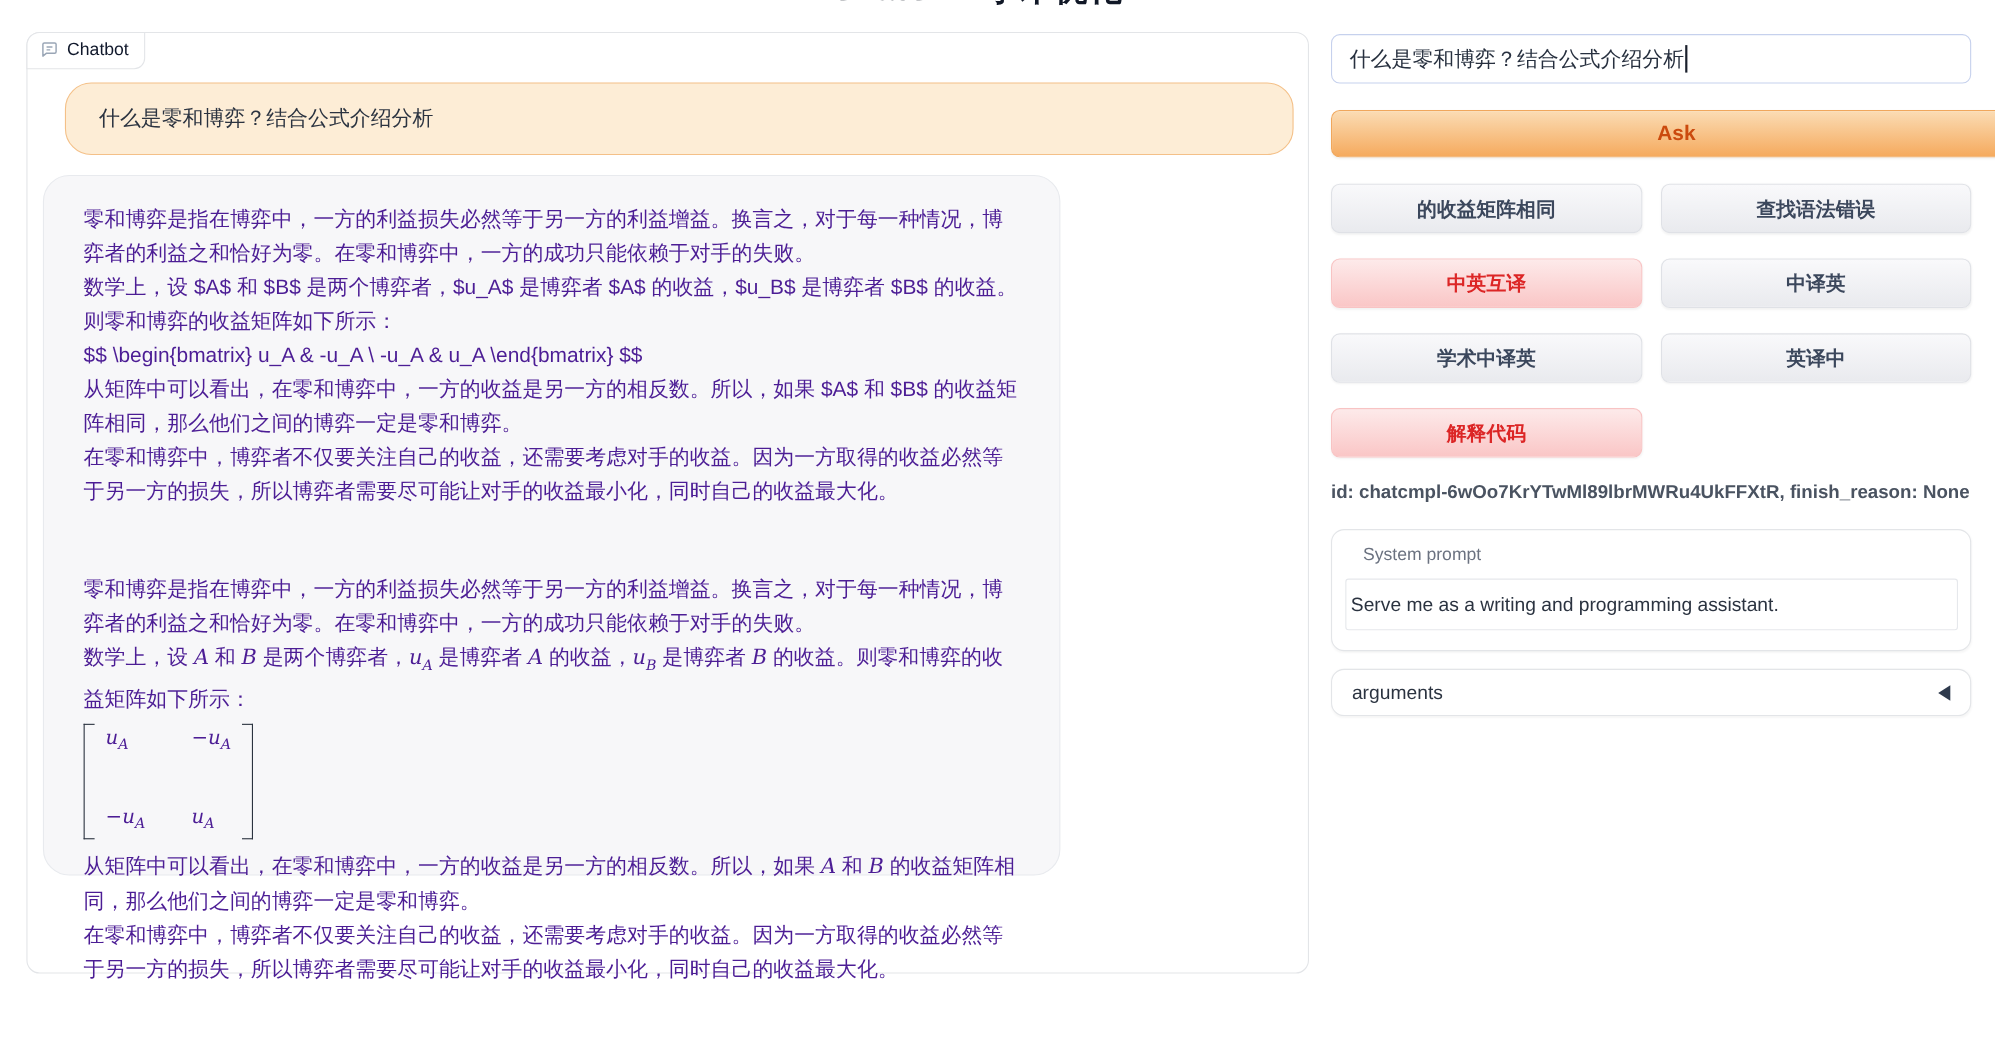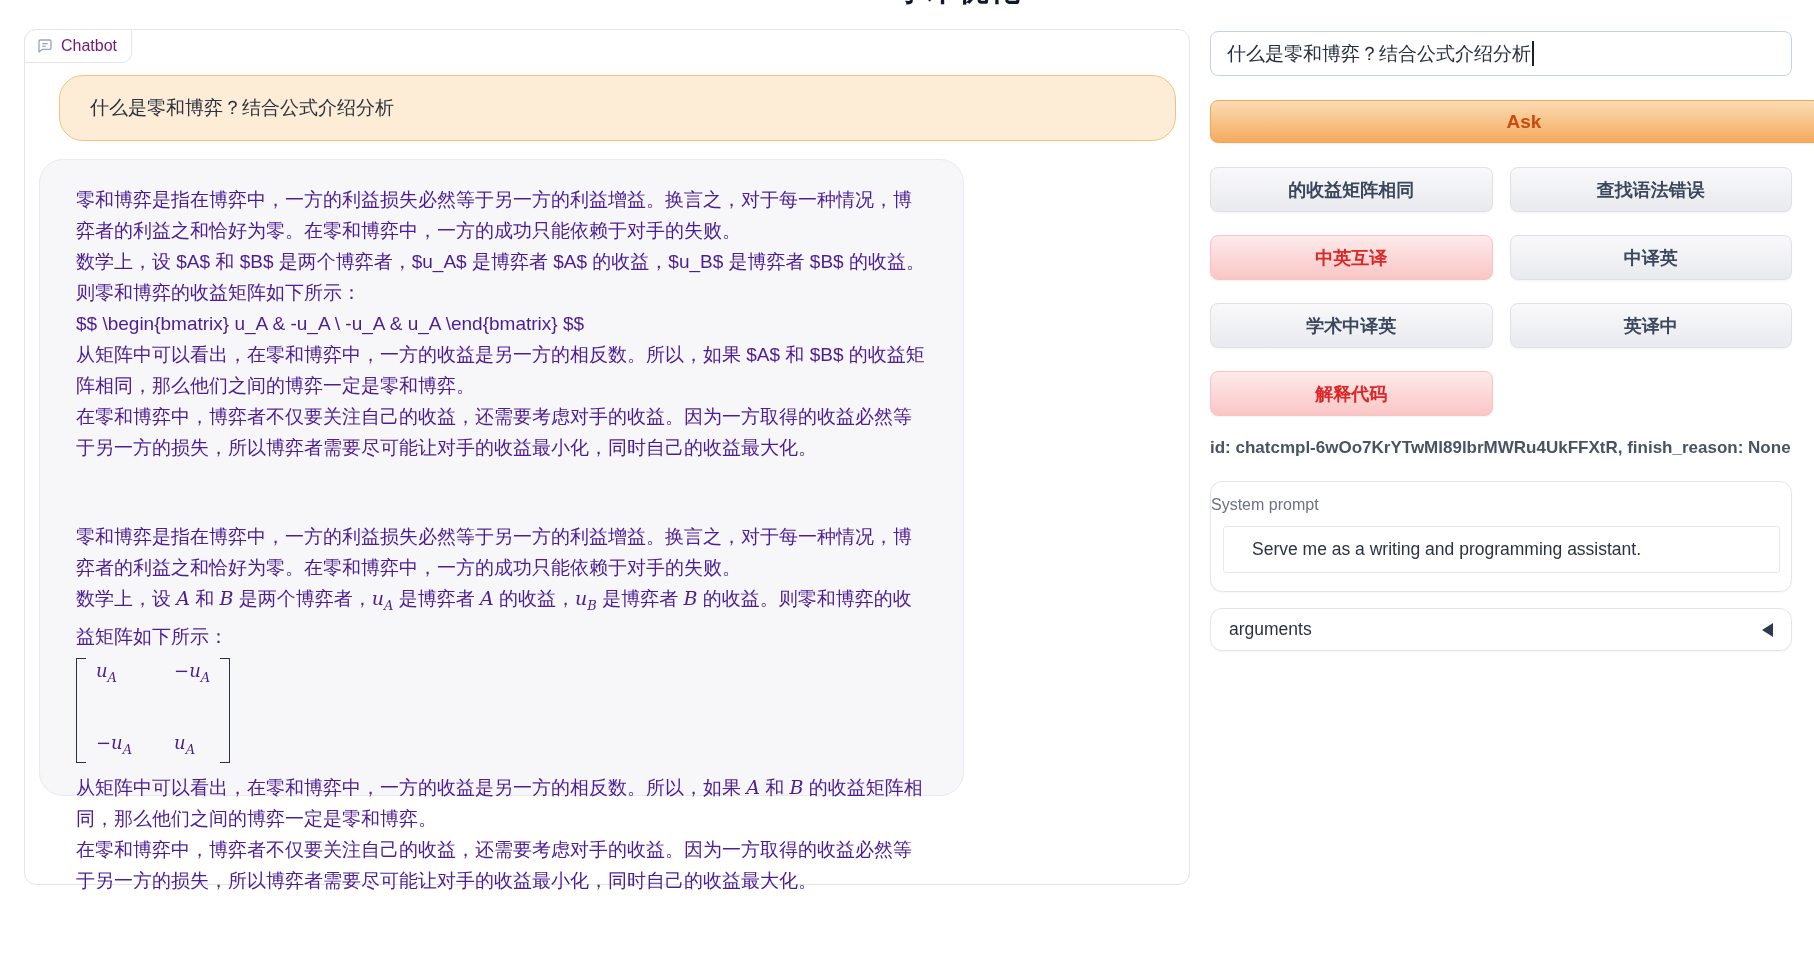--- a/index.html
+++ b/index.html
@@ -8,23 +8,23 @@
     font-family:"Liberation Sans","DejaVu Sans",sans-serif;
     -webkit-font-smoothing:antialiased;color:#2b3340;
   }
   
   .clipped-title-wrap{position:absolute;left:755px;top:0;width:360px;height:9px;overflow:hidden;}
   .clipped-title-wrap h1{margin:-27px 0 0 0;font-size:31px;line-height:34px;font-weight:700;color:#111827;white-space:nowrap;}
 
   
   .chat-panel{position:absolute;left:24px;top:29px;width:1166px;height:856px;background:#fff;
     border:1px solid #e3e5e8;border-radius:12px;box-sizing:border-box;}
-  .chat-label{position:absolute;top:-1px;left:-1px;display:flex;align-items:center;gap:8px;
+  .chat-label{position:absolute;top:-1px;left:-1px;display:flex;gap:8px;
     background:#fff;border:1px solid #e3e5e8;border-radius:12px 0 10px 0;
-    padding:7px 14px 7px 12px;font-size:16px;color:#701a75;}
+    padding:7px 14px 7px 12px;font-size:16px;color:#0f172a;}
   .chat-label svg{display:block;}
 
   .msg-user{position:absolute;left:34px;top:45px;width:1117px;height:66px;box-sizing:border-box;
     background:#fdedd6;border:1.5px solid #f4c088;border-radius:24px;
     display:flex;align-items:center;padding:0 30px;font-size:19px;color:#2b3340;}
 
   .msg-bot{position:absolute;left:14px;top:129px;width:925px;height:637px;box-sizing:border-box;
     background:#f7f7f9;border:1.5px solid #e8eaee;border-radius:24px;
     padding:24px 36px;font-size:19px;line-height:31px;color:#4c1d95;}
   .msg-bot p{margin:0;}
@@ -61,24 +61,24 @@
     font-family:"Liberation Sans","DejaVu Sans",sans-serif;}
   .qbtn[data-style="gray"]{background:linear-gradient(180deg,#f9f9fb 0%,#e9eaee 100%);
     border:1px solid #dfe1e6;color:#3b475c;font-weight:600;}
   .qbtn[data-style="pink"]{background:linear-gradient(180deg,#fdeaea 0%,#fac6c6 100%);
     border:1px solid #f8c3c3;color:#dc2626;font-weight:700;}
 
   .status-line{position:absolute;left:1210px;top:438px;width:582px;font-size:17px;color:#4a5361;font-weight:bold;}
 
   .sp-group{position:absolute;left:1210px;top:481px;width:582px;height:111px;box-sizing:border-box;
     background:#fff;border:1px solid #e3e5e8;border-radius:12px;box-shadow:0 1px 2px rgba(0,0,0,.04);}
-  .sp-label{margin:14px 0 0 0;font-size:16px;color:#6b7280;}
+  .sp-label{margin:14px 0 0 28px;font-size:16px;color:#6b7280;}
   .sp-input{position:absolute;left:12px;top:44px;width:557px;height:47px;box-sizing:border-box;
     background:#fff;border:1px solid #e6e8ec;border-radius:3px;display:flex;align-items:center;
-    padding:0 28px;font-size:17.5px;color:#2b3340;}
+    padding:0 4px;font-size:17.5px;color:#2b3340;}
 
   .accordion{position:absolute;left:1210px;top:608px;width:582px;height:43px;box-sizing:border-box;
     background:#fff;border:1px solid #e3e5e8;border-radius:12px;box-shadow:0 1px 2px rgba(0,0,0,.04);
     display:flex;align-items:center;justify-content:space-between;padding:0 18px;cursor:pointer;
     font-size:17.5px;color:#2b3340;}
   .tri-left{width:0;height:0;border-top:7px solid transparent;border-bottom:7px solid transparent;
     border-right:11px solid #2e3a4d;}
 </style>
 </head>
 <body>

